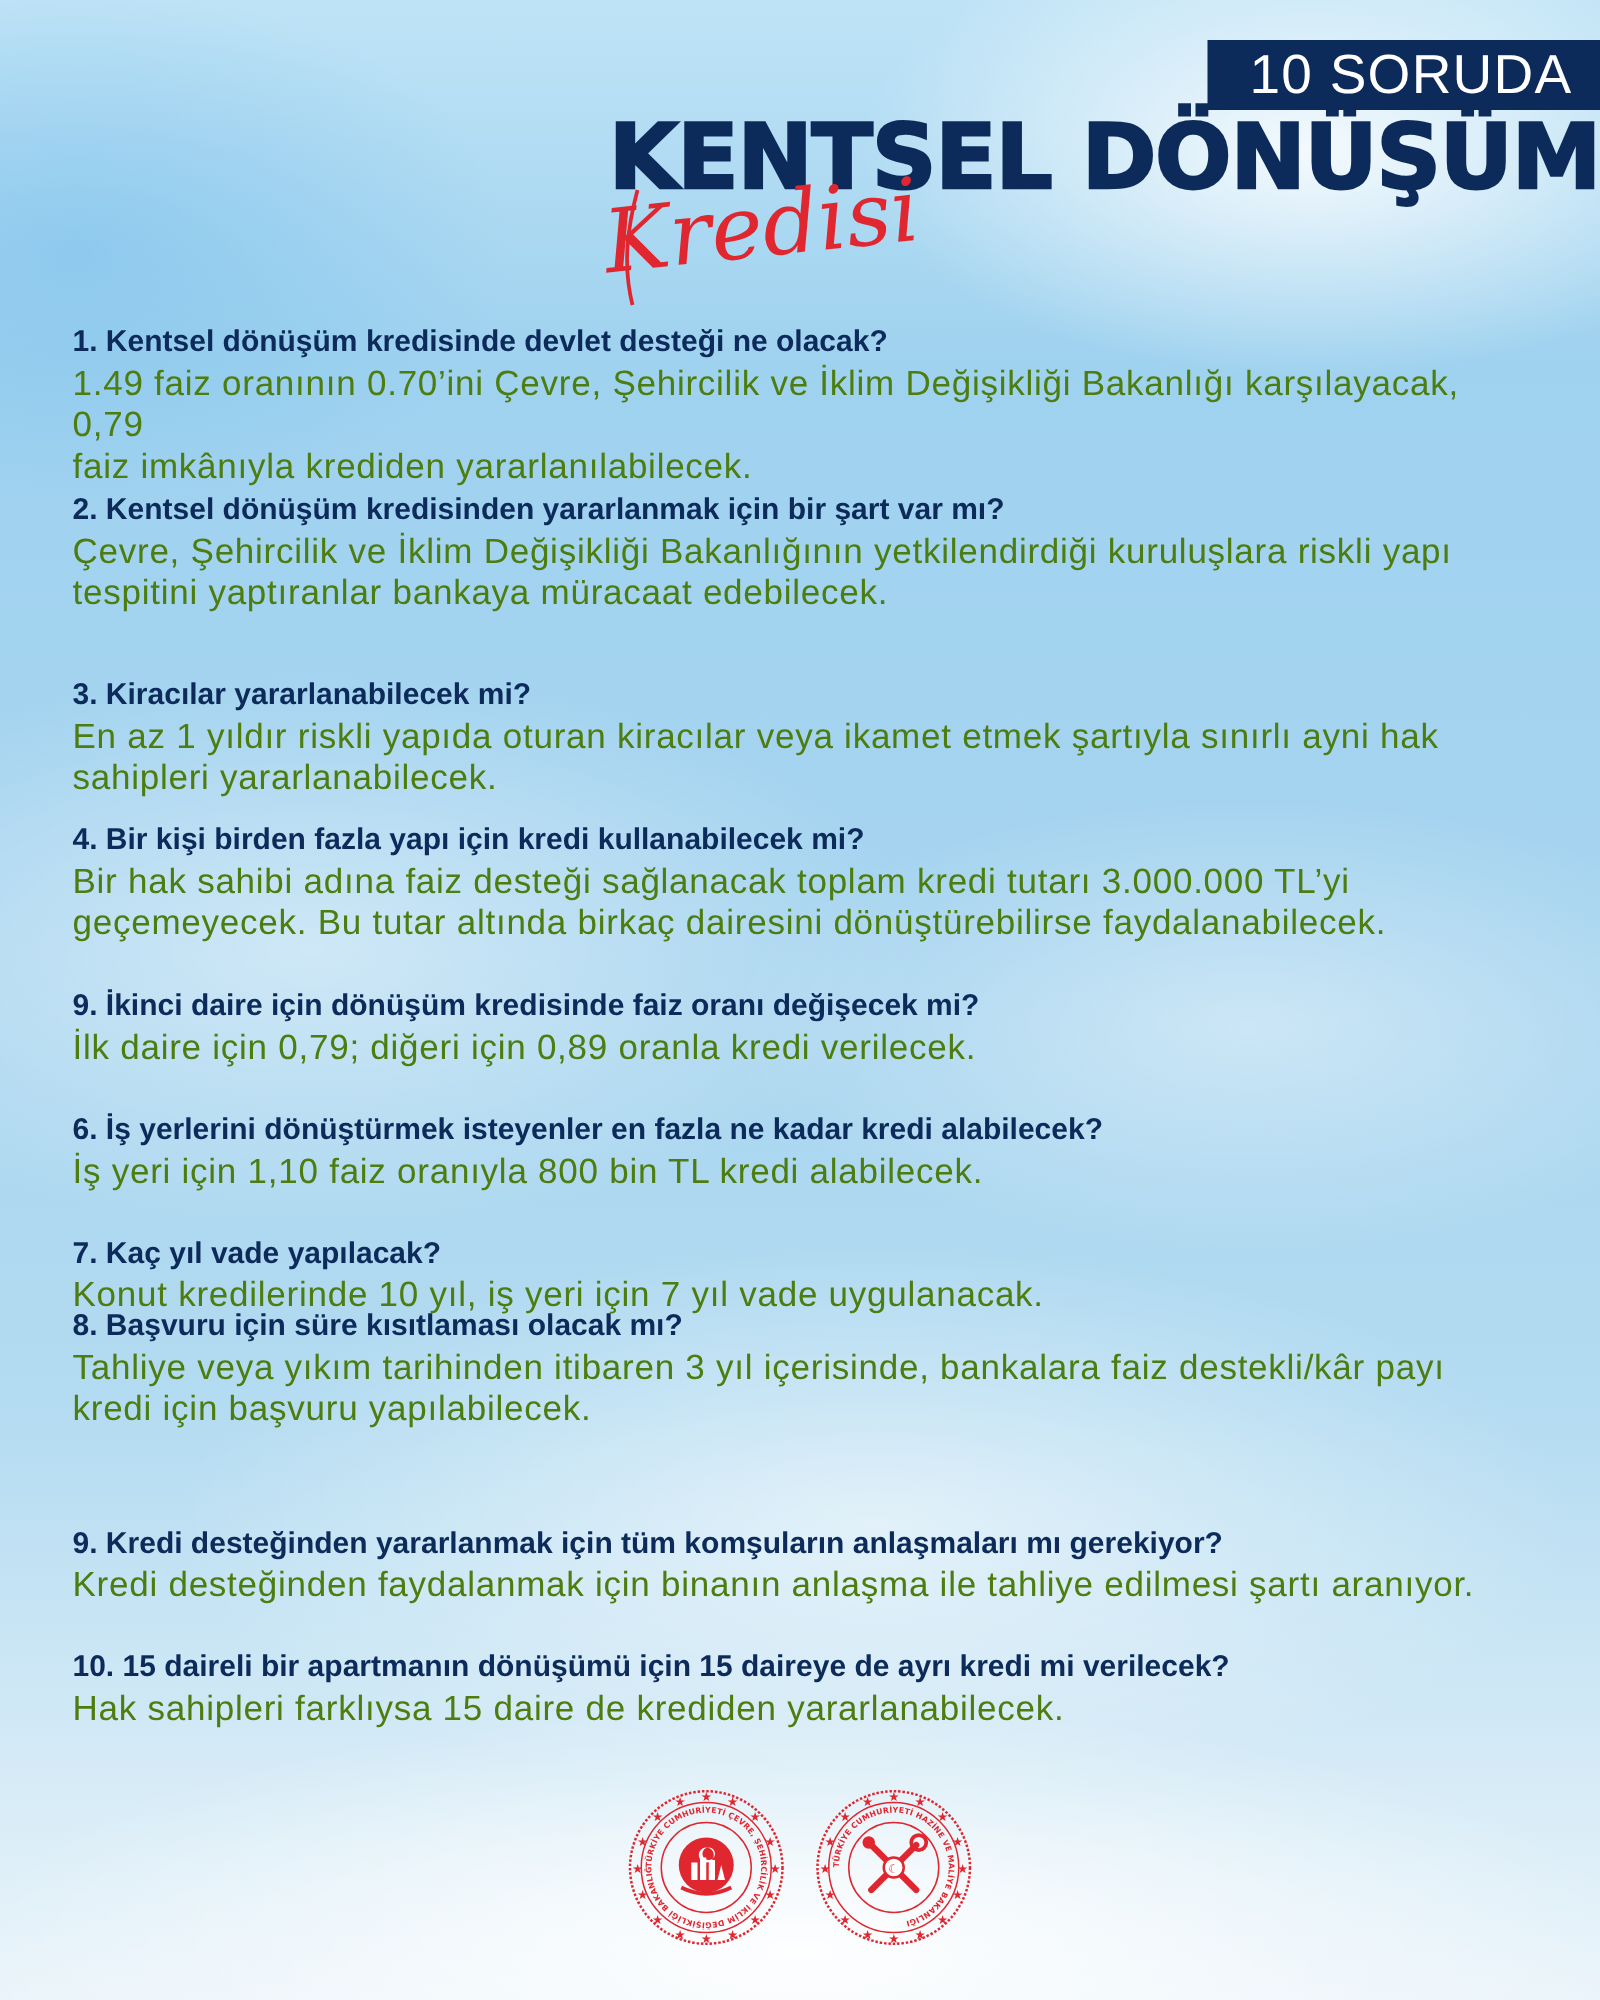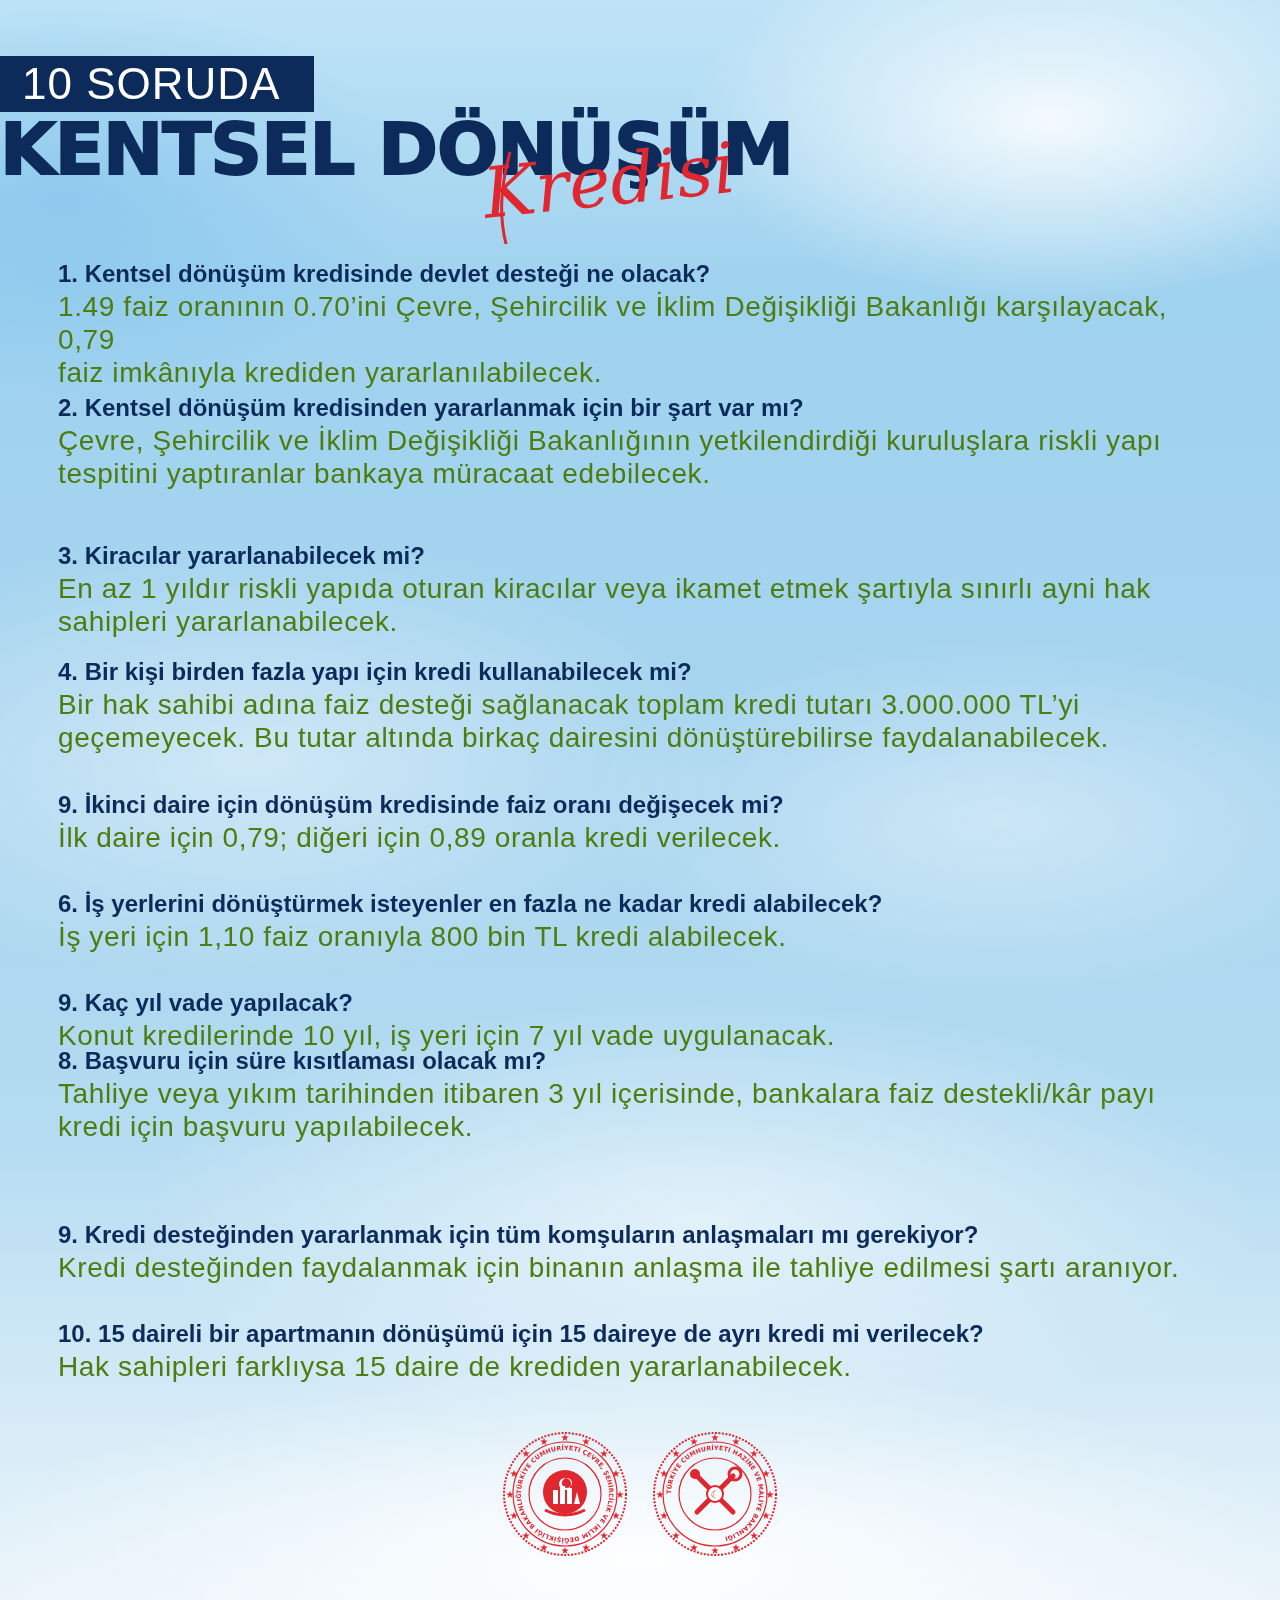--- a/index.html
+++ b/index.html
@@ -14,22 +14,22 @@
         radial-gradient(ellipse 600px 260px at 1000px 820px, rgba(255,255,255,0.40), rgba(255,255,255,0) 70%),
         radial-gradient(ellipse 800px 320px at 700px 1220px, rgba(255,255,255,0.55), rgba(255,255,255,0) 70%),
         radial-gradient(ellipse 900px 260px at 640px 1560px, rgba(255,255,255,0.95), rgba(255,255,255,0) 75%),
         radial-gradient(ellipse 500px 300px at 60px 200px, rgba(120,190,235,0.55), rgba(120,190,235,0) 70%),
         linear-gradient(180deg, #bfe3f6 0%, #9fd2ef 18%, #a6d4ef 45%, #b3dbf1 70%, #d8ecf7 90%, #eaf4fa 100%);
     }
 
     
     .header {
       position: absolute;
-      left: 0; top: 56px; width: 1280px;
-      text-align: left;
+      left: 0; top: 32px; width: 1280px;
+      text-align: right;
     }
     .kicker-box {
       display: inline-block;
       background: #0d2b5a;
       color: #ffffff;
       font-family: "Liberation Sans", "DejaVu Sans", sans-serif;
       font-size: 44px;
       font-weight: 400;
       letter-spacing: 1px;
       line-height: 56px;
@@ -124,21 +124,21 @@
   </div>
   <div class="faq-item" style="top:531px">
     <div class="faq-q">9. İkinci daire için dönüşüm kredisinde faiz oranı değişecek mi?</div>
     <div class="faq-a">İlk daire için 0,79; diğeri için 0,89 oranla kredi verilecek.</div>
   </div>
   <div class="faq-item" style="top:630px">
     <div class="faq-q">6. İş yerlerini dönüştürmek isteyenler en fazla ne kadar kredi alabilecek?</div>
     <div class="faq-a">İş yeri için 1,10 faiz oranıyla 800 bin TL kredi alabilecek.</div>
   </div>
   <div class="faq-item" style="top:729px">
-    <div class="faq-q">9. Kaç yıl vade yapılacak?</div>
+    <div class="faq-q">7. Kaç yıl vade yapılacak?</div>
     <div class="faq-a">Konut kredilerinde 10 yıl, iş yeri için 7 yıl vade uygulanacak.</div>
   </div>
   <div class="faq-item" style="top:787px">
     <div class="faq-q">8. Başvuru için süre kısıtlaması olacak mı?</div>
     <div class="faq-a">Tahliye veya yıkım tarihinden itibaren 3 yıl içerisinde, bankalara faiz destekli/kâr payı
 kredi için başvuru yapılabilecek.</div>
   </div>
   <div class="faq-item" style="top:961px">
     <div class="faq-q">9. Kredi desteğinden yararlanmak için tüm komşuların anlaşmaları mı gerekiyor?</div>
     <div class="faq-a">Kredi desteğinden faydalanmak için binanın anlaşma ile tahliye edilmesi şartı aranıyor.</div>

